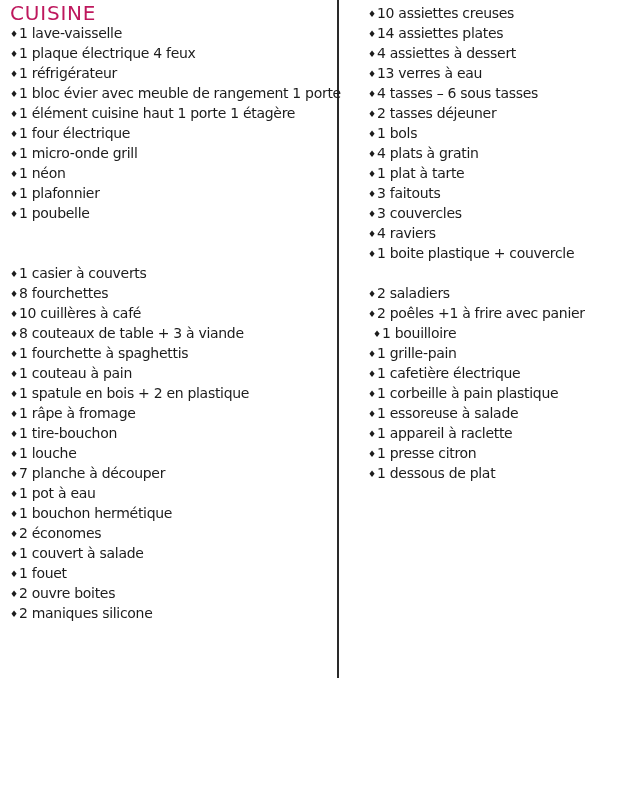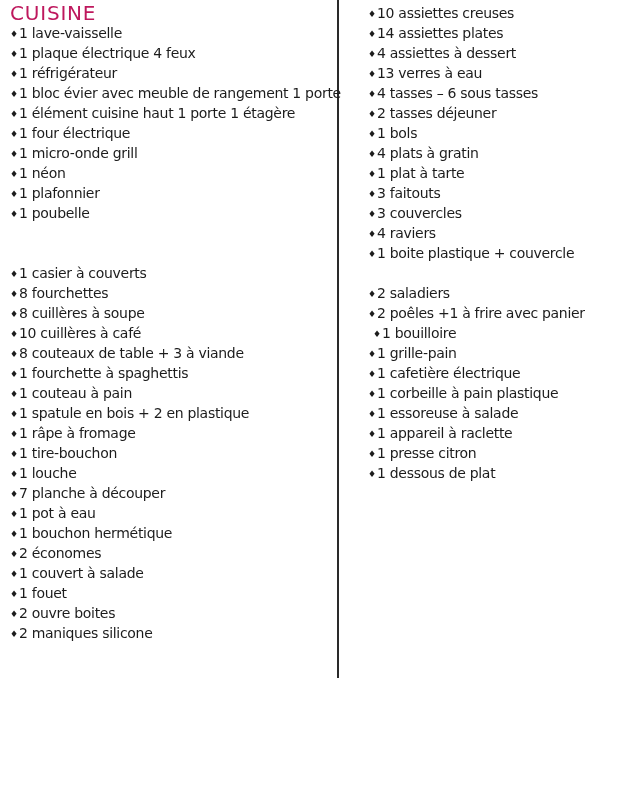--- a/index.html
+++ b/index.html
@@ -76,21 +76,20 @@
         <div class="line"><span class="bullet">♦</span><span>1 élément cuisine haut 1 porte 1 étagère</span></div>
         <div class="line"><span class="bullet">♦</span><span>1 four électrique</span></div>
         <div class="line"><span class="bullet">♦</span><span>1 micro-onde grill</span></div>
         <div class="line"><span class="bullet">♦</span><span>1 néon</span></div>
         <div class="line"><span class="bullet">♦</span><span>1 plafonnier</span></div>
         <div class="line"><span class="bullet">♦</span><span>1 poubelle</span></div>
         <div class="line"></div>
         <div class="line"></div>
         <div class="line"><span class="bullet">♦</span><span>1 casier à couverts</span></div>
         <div class="line"><span class="bullet">♦</span><span>8 fourchettes</span></div>
-        <div class="line"><span class="bullet">♦</span><span>8 cuillères à soupe</span></div>
         <div class="line"><span class="bullet">♦</span><span>10 cuillères à café</span></div>
         <div class="line"><span class="bullet">♦</span><span>8 couteaux de table + 3 à viande</span></div>
         <div class="line"><span class="bullet">♦</span><span>1 fourchette à spaghettis</span></div>
         <div class="line"><span class="bullet">♦</span><span>1 couteau à pain</span></div>
         <div class="line"><span class="bullet">♦</span><span>1 spatule en bois + 2 en plastique</span></div>
         <div class="line"><span class="bullet">♦</span><span>1 râpe à fromage</span></div>
         <div class="line"><span class="bullet">♦</span><span>1 tire-bouchon</span></div>
         <div class="line"><span class="bullet">♦</span><span>1 louche</span></div>
         <div class="line"><span class="bullet">♦</span><span>7 planche à découper</span></div>
         <div class="line"><span class="bullet">♦</span><span>1 pot à eau</span></div>

